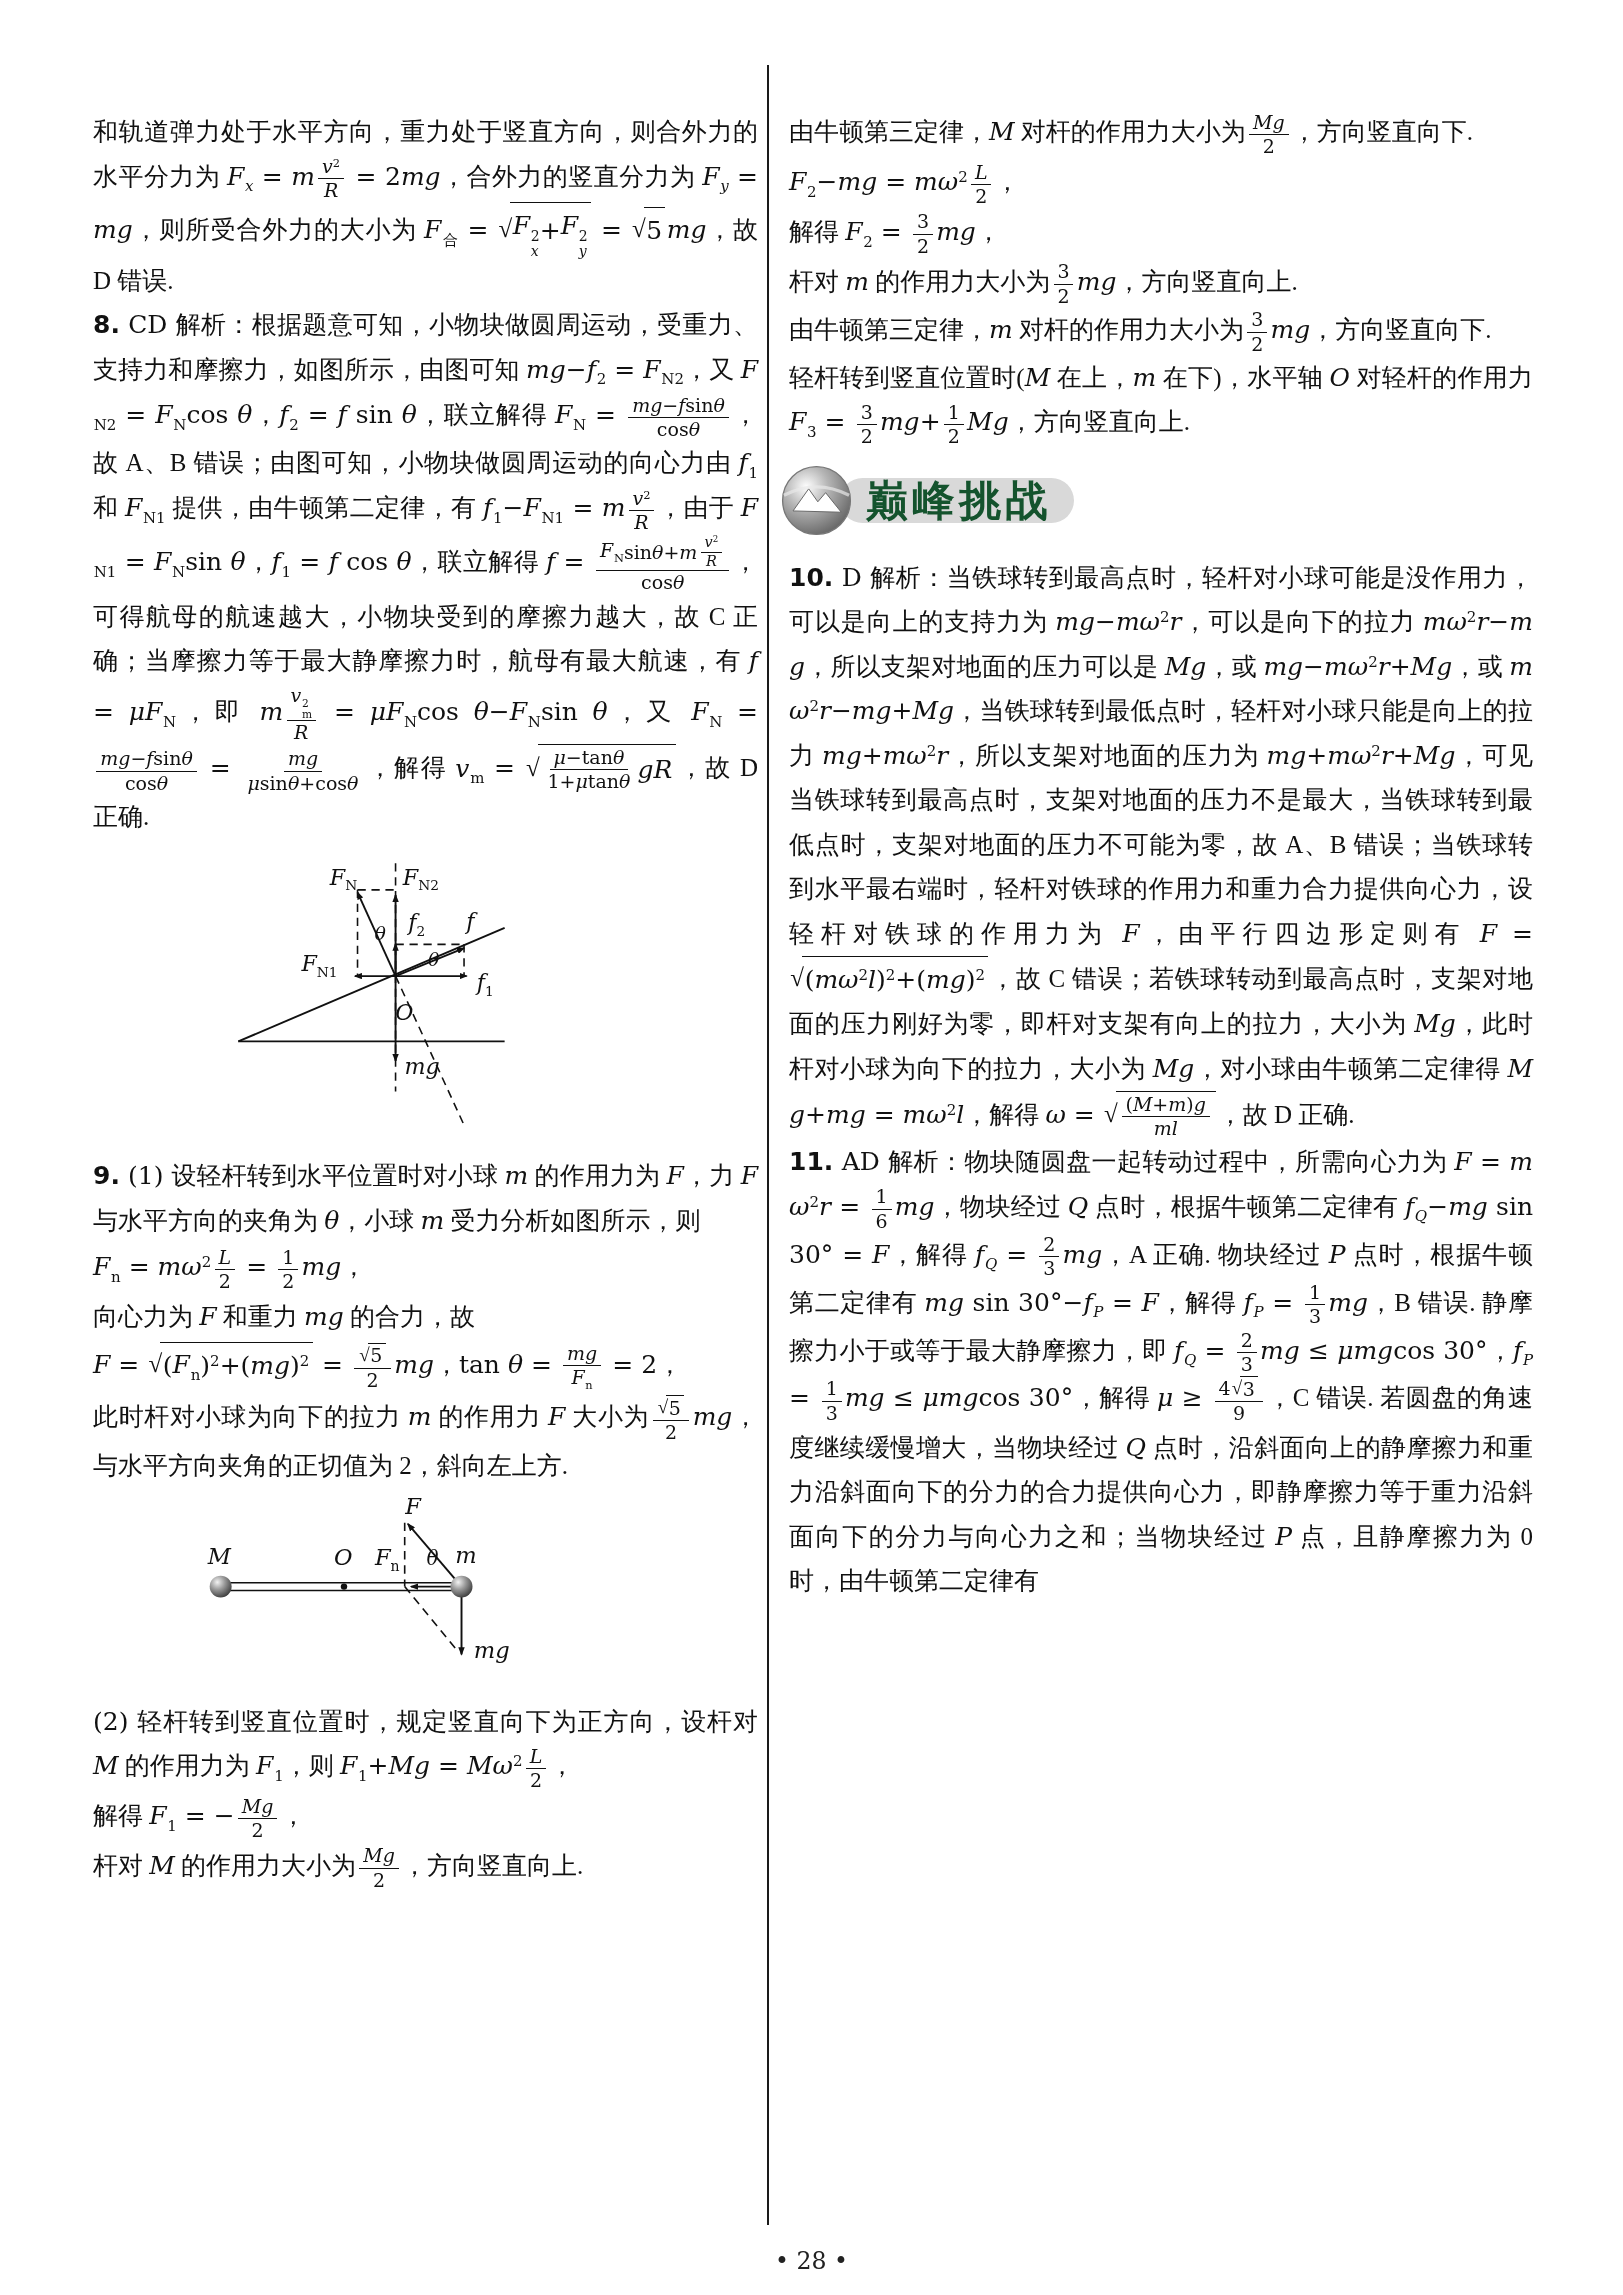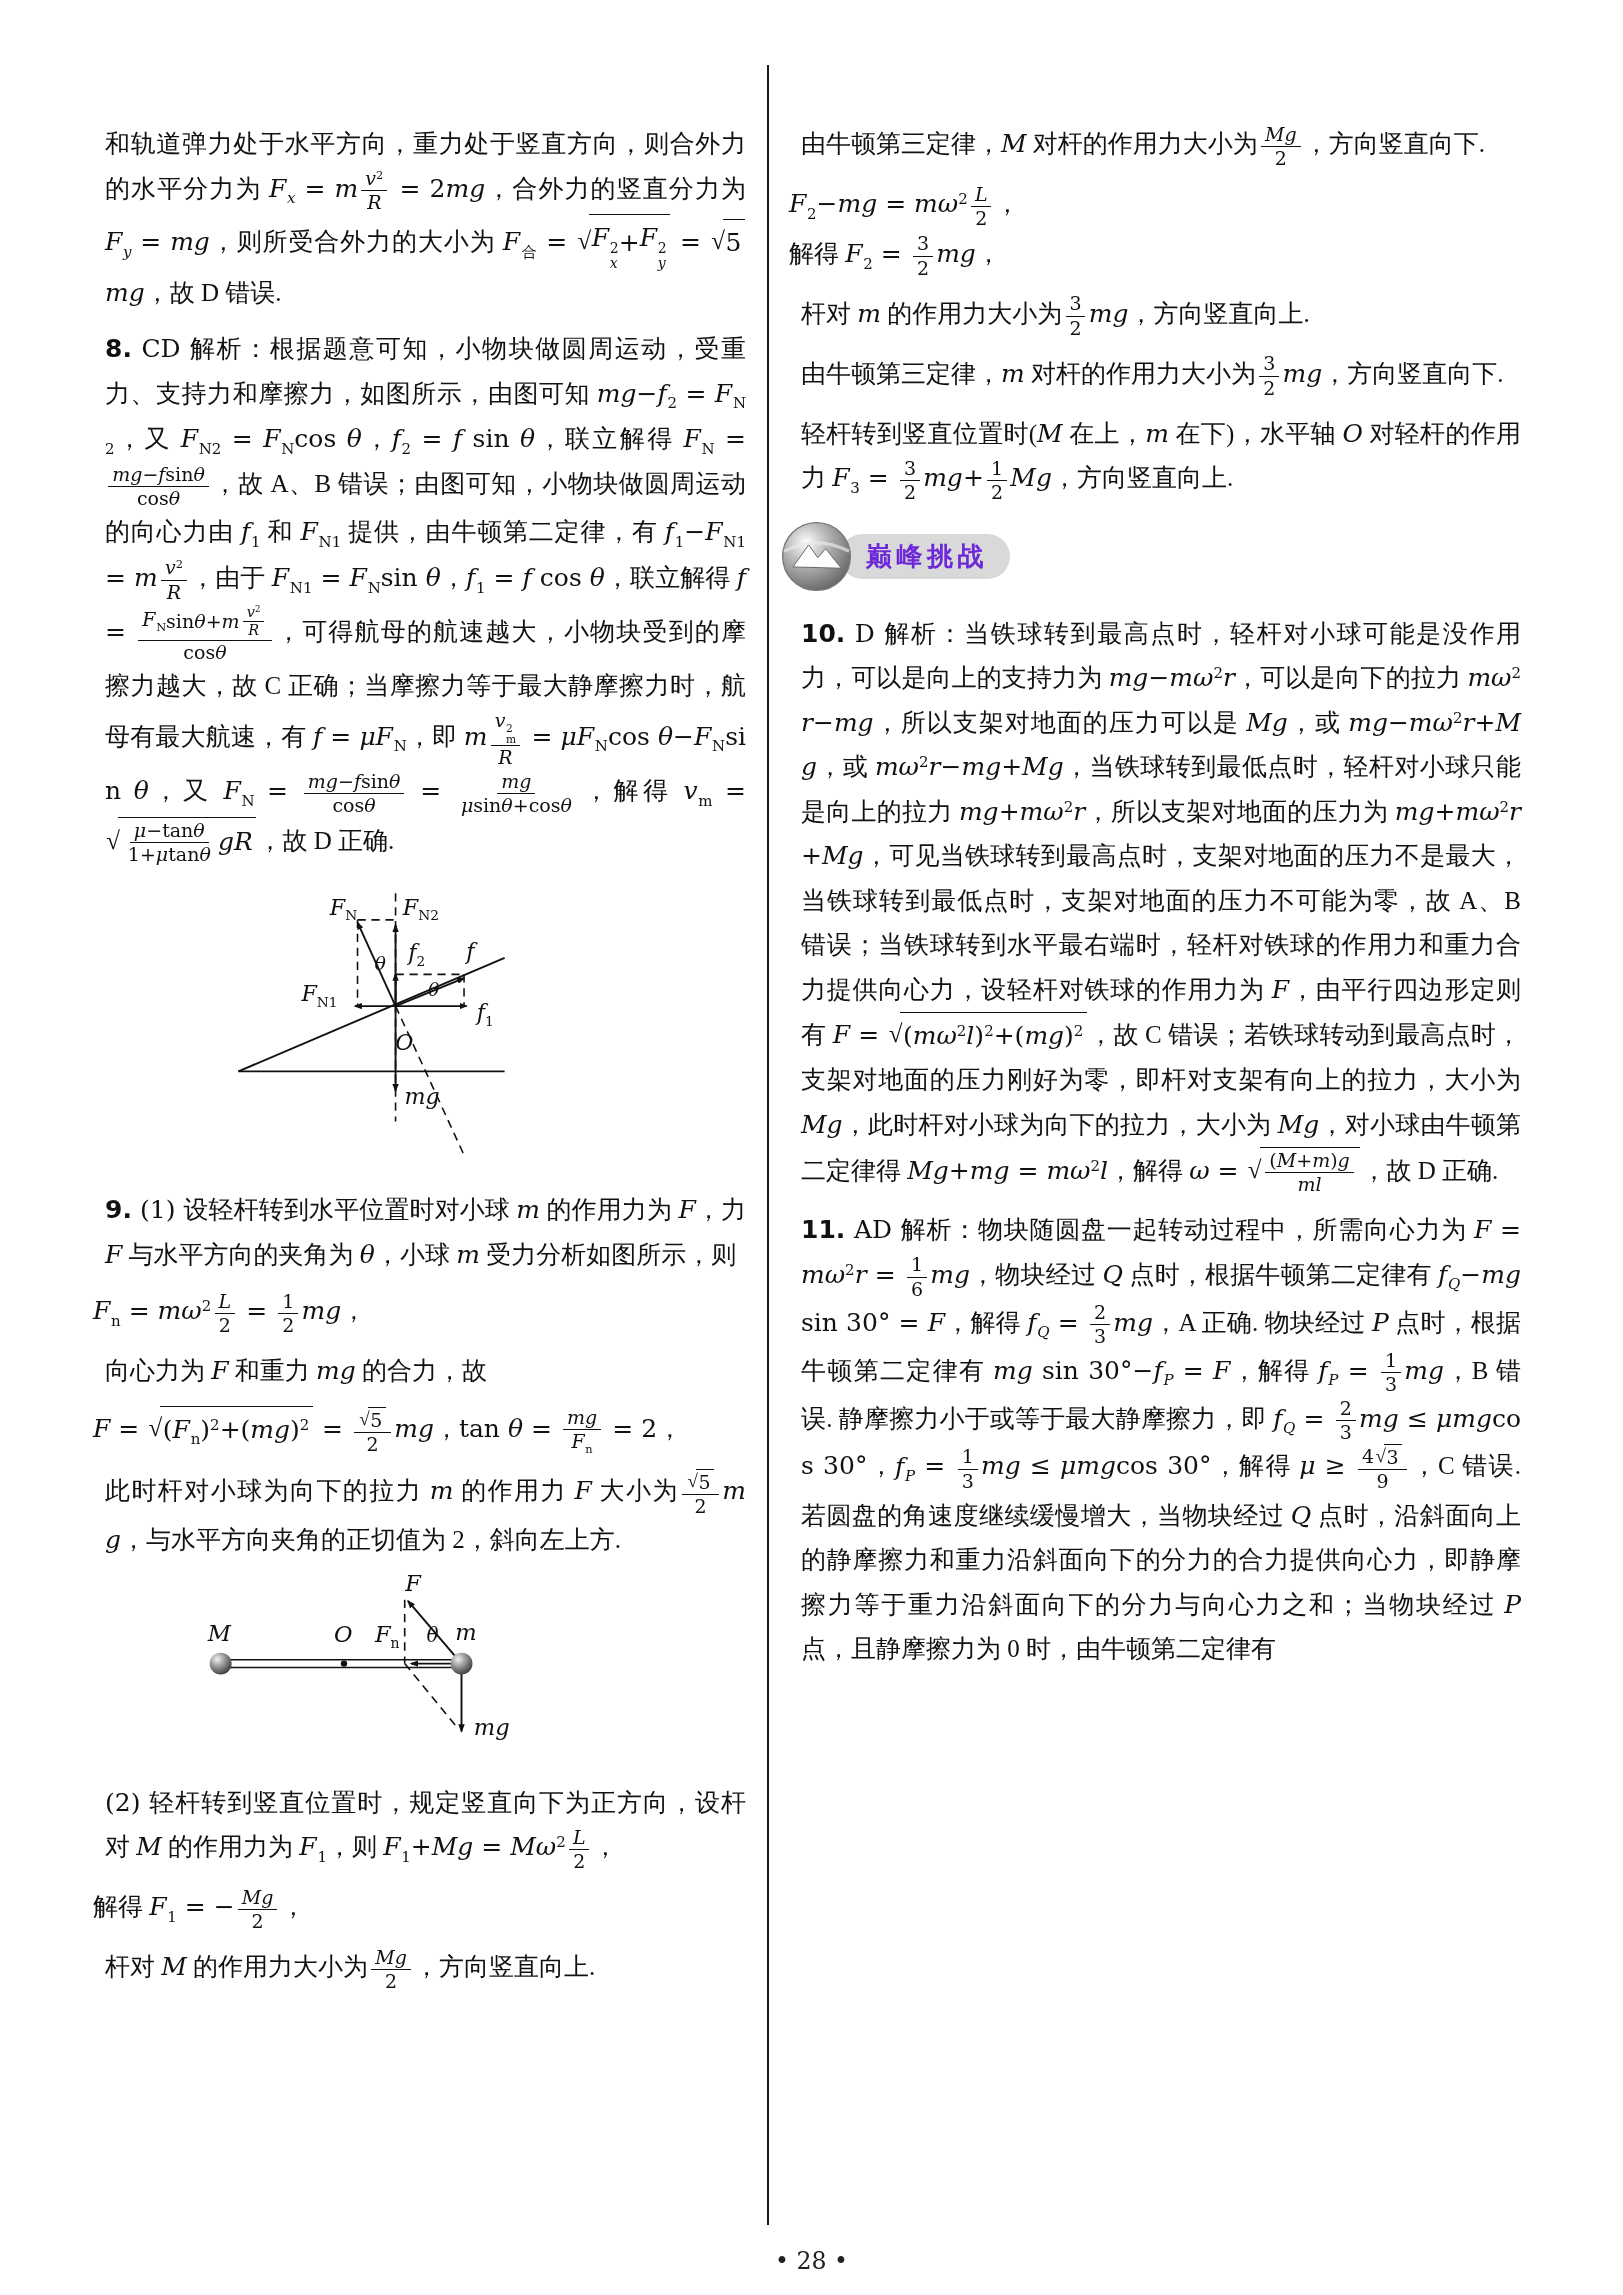--- a/index.html
+++ b/index.html
@@ -2,21 +2,21 @@
 <html style="font-size:10.5px"><head>
 <meta charset="utf-8">
 <style>
   html,body{margin:0;padding:0;background:#e8e8e8;}
   .page{position:relative;width:1623px;height:2295px;background:#ffffff;overflow:hidden;
         font-family:"Liberation Serif","DejaVu Serif",serif;color:#111;}
   .col{position:absolute;top:110px;}
   .col-left{left:93px;width:665px;}
   .col-right{left:789px;width:744px;}
   .divider{position:absolute;left:767px;top:65px;width:2px;height:2160px;background:#1a1a1a;}
-  .para{font-size:25px;line-height:1.78;text-align:justify;margin:12px;word-break:break-all;}
+  .para{font-size:25px;line-height:1.78;text-align:justify;margin:0;word-break:break-all;}
   .para.eq{text-align:left;margin:2px 0;}
   .ct{font-family:"Liberation Serif","DejaVu Serif",serif;}
   .bnum{font-family:"DejaVu Sans","Liberation Sans",sans-serif;font-weight:bold;}
   .hx{font-family:"DejaVu Sans","Liberation Sans",sans-serif;font-weight:normal;}
   .mv{font-family:"DejaVu Serif","Liberation Serif",serif;font-style:italic;}
   .mu{font-family:"DejaVu Serif","Liberation Serif",serif;font-style:normal;}
   .msub{font-size:.6em;vertical-align:-.45em;font-style:normal;margin-left:0.7px;}
   .msub.mi{font-style:italic;}
   .msup{font-size:.6em;vertical-align:.55em;font-style:normal;}
   .mstack{display:inline-flex;flex-direction:column;font-size:.56em;line-height:1.05;
@@ -27,21 +27,21 @@
   .frac>.fd{padding:0 3.9px;display:inline-flex;align-items:center;}
   .sqrt{display:inline-flex;align-items:center;margin:0 1.3px;}
   .sqrt>.rs{font-style:normal;margin-right:-2px;transform:translateY(-1.3px);}
   .sqrt>.rb{border-top:1.6px solid #111;padding:0.7px 3.3px 0 2.6px;display:inline-flex;align-items:center;}
   .figwrap{display:block;margin:9.2px auto 7.9px auto;}
   .banner{display:flex;align-items:center;margin:14.4px 0 17px -9.2px;height:76px;}
   .bicon{width:73px;height:73px;position:relative;z-index:2;flex:0 0 auto;}
   .bpill{margin-left:-13px;background:#d9d9d9;border-radius:23.6px;height:45px;
          display:flex;align-items:center;padding:0 22px 0 26px;z-index:1;}
   .bpill span{font-family:"DejaVu Sans","Liberation Sans",sans-serif;font-weight:bold;
-              font-size:26px;letter-spacing:4.6px;color:#6d28d9;}
+              font-size:42px;letter-spacing:4.6px;color:#14532d;}
   .pagenum{position:absolute;left:0;width:100%;text-align:center;top:2211px;font-size:23.6px;
            font-family:"DejaVu Serif","Liberation Serif",serif;color:#222;margin-top:36px;}
 </style>
 </head>
 <body>
 
 <div class="page">
   <div class="col col-left" id="col-left">
       <p class="para"><span class="ct">和轨道弹力处于水平方向，重力处于竖直方向，则合外力的水平分力为 </span><span class="mv"><span>F</span><span class="msub mi">x</span></span><span class="mu"><span> = </span></span><span class="mv"><span>m</span></span><span class="frac">
           <span class="fn">

